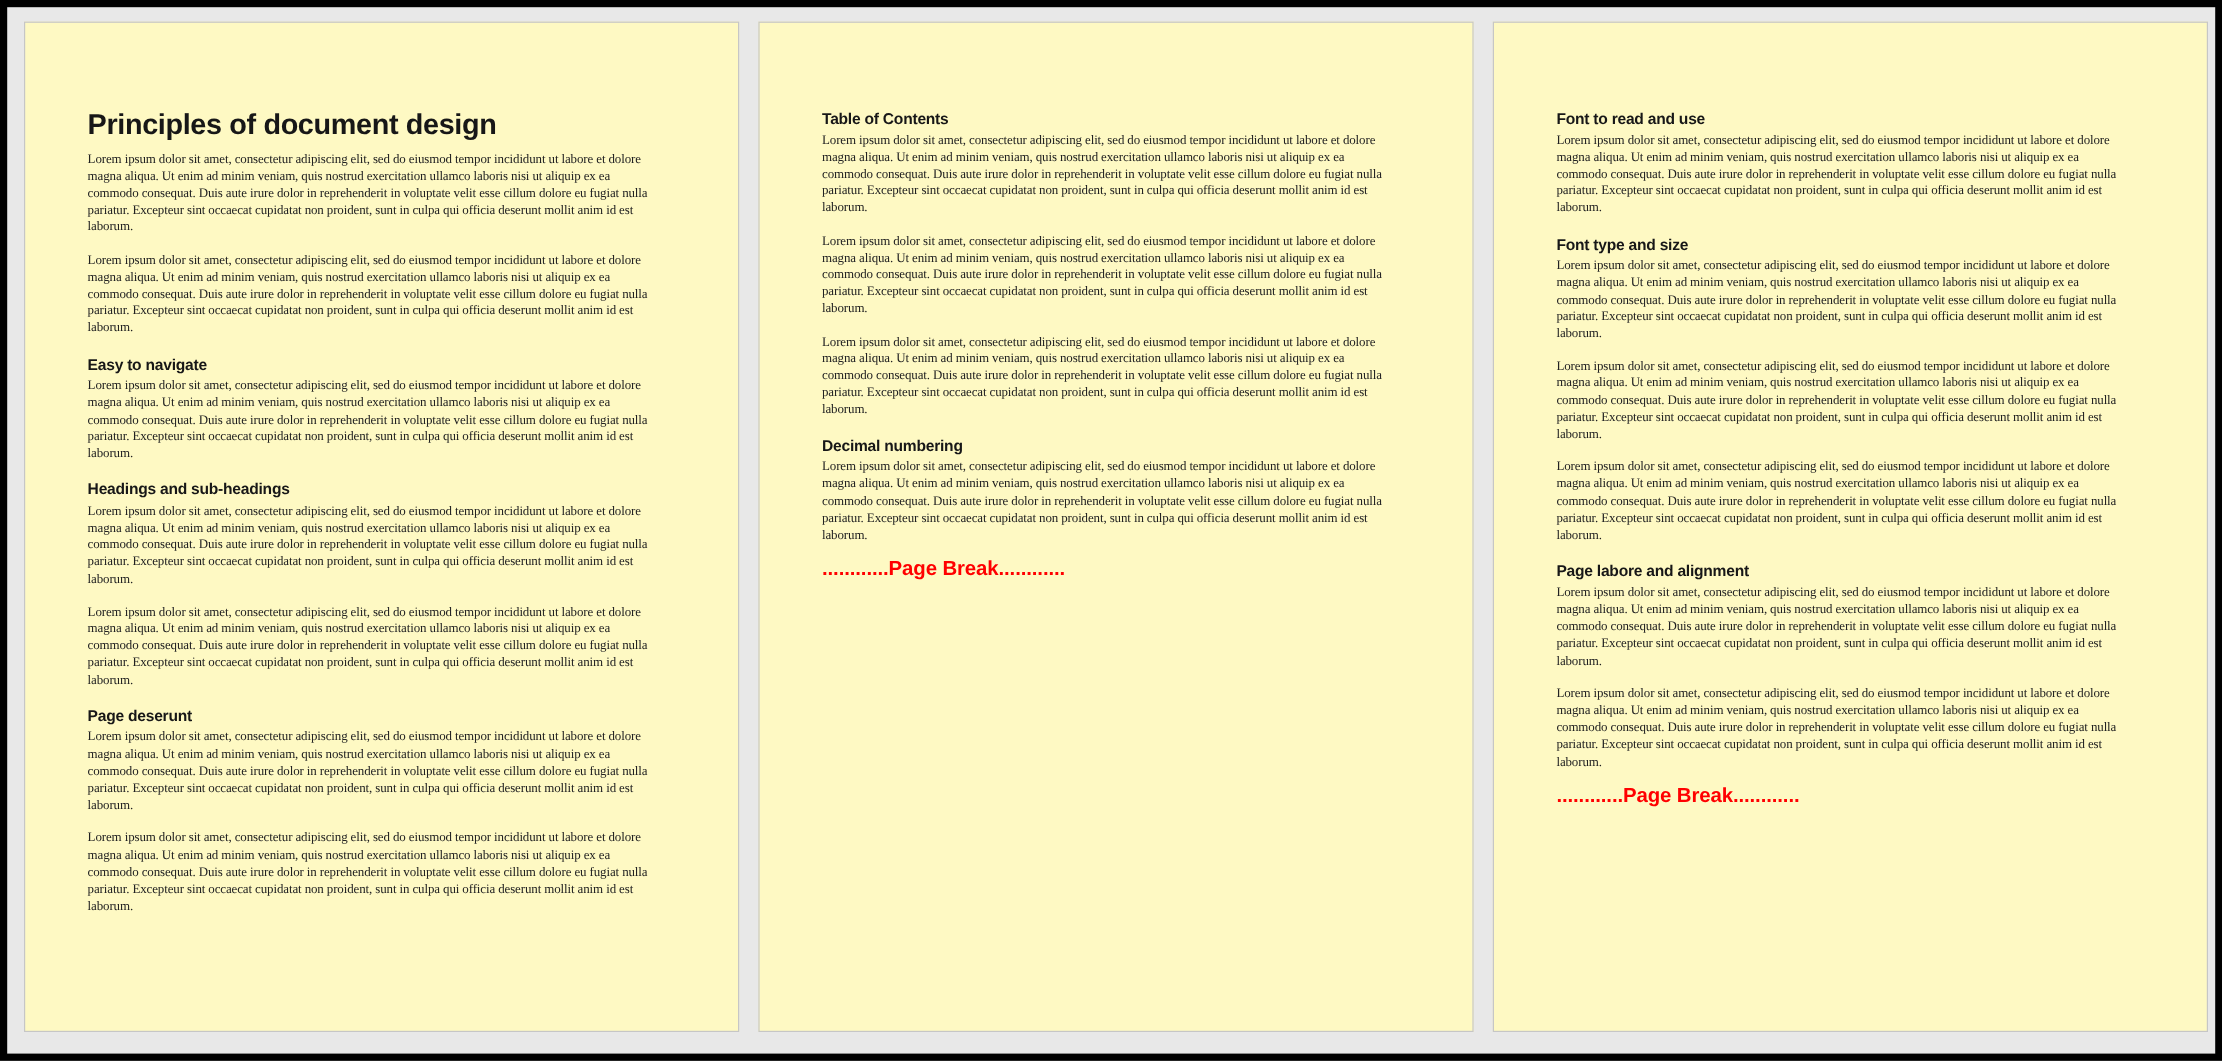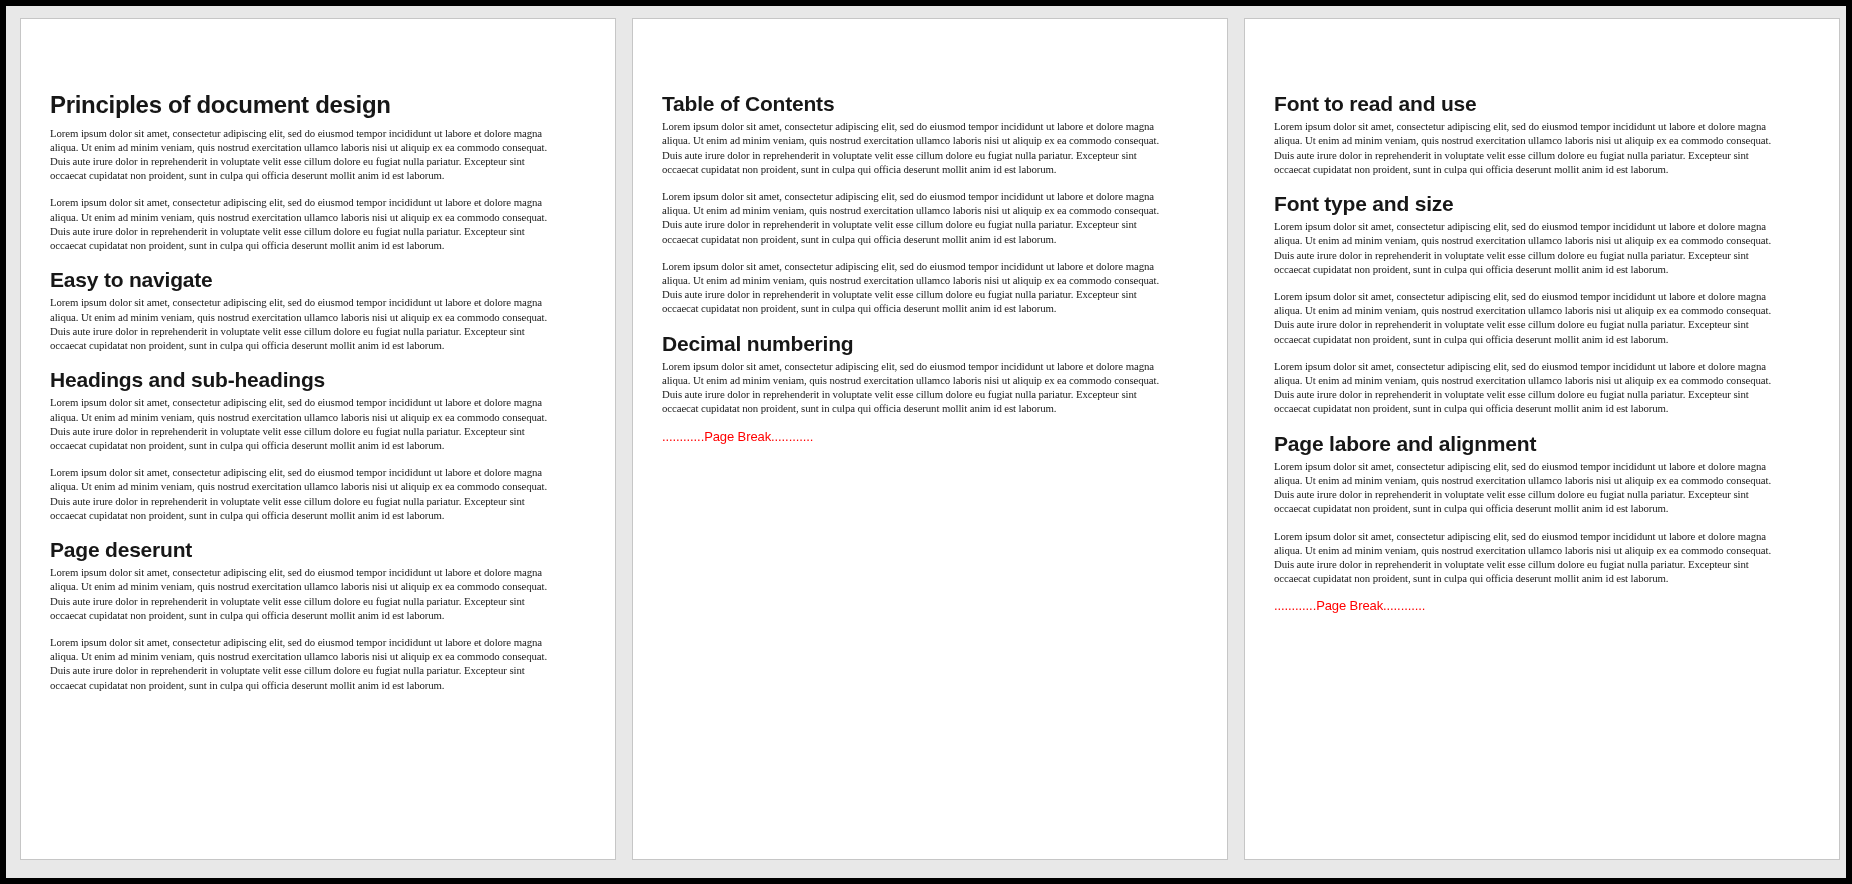--- a/index.html
+++ b/index.html
@@ -20,57 +20,57 @@
     display: flex;
     align-items: flex-start;
     gap: 16px;
     padding: 12px 10px 12px 14px;
   }
   .page {
     flex: none;
     box-sizing: border-box;
     width: 596px;
     height: 842px;
-    background: #ffffff;
+    background: #fef9c3;
     border: 1px solid #c6c6c6;
-    padding: 72px 64px 40px 29px;
+    padding: 72px 64px 40px 52px;
     overflow: hidden;
   }
   .doc-title {
     margin: 0 0 7px 0;
     font-size: 24px;
     line-height: 1.15;
     font-weight: 700;
     letter-spacing: -0.3px;
     color: #171717;
   }
   .section-heading {
     margin: 15px 0 3px 0;
-    font-size: 21px;
+    font-size: 13px;
     line-height: 1.2;
     font-weight: 700;
     letter-spacing: -0.2px;
     color: #171717;
   }
   .section-heading.first {
     margin-top: 0;
   }
   .body-para {
     margin: 0 0 13px 0;
     font-size: 10.8px;
     line-height: 14.2px;
     letter-spacing: -0.1px;
     color: #212121;
     font-family: Liberation Serif, serif;
   }
   .page-break-marker {
     margin: 14px 0 0 0;
-    font-size: 13px;
+    font-size: 17px;
     line-height: 14px;
-    font-weight: 400;
+    font-weight: 700;
     letter-spacing: -0.1px;
     color: #ff0000;
   }
 </style>
 </head>
 <body>
 
 <div class="frame">
 
   <section class="page">

